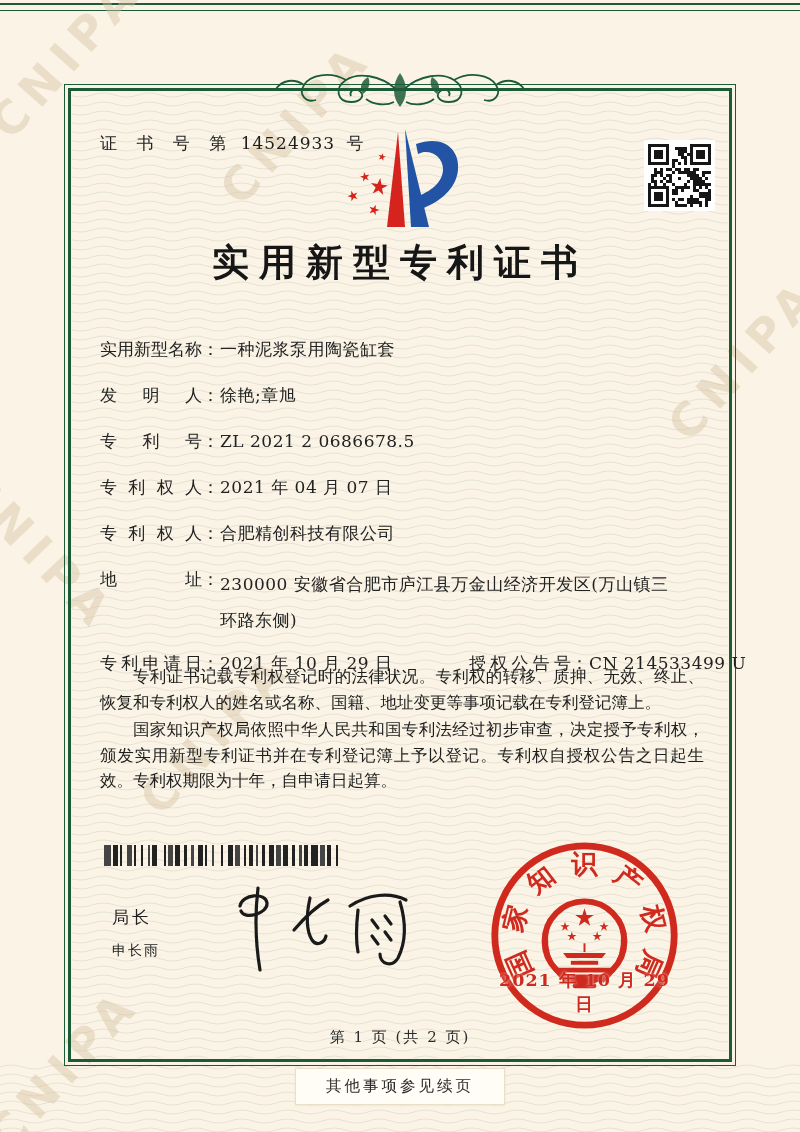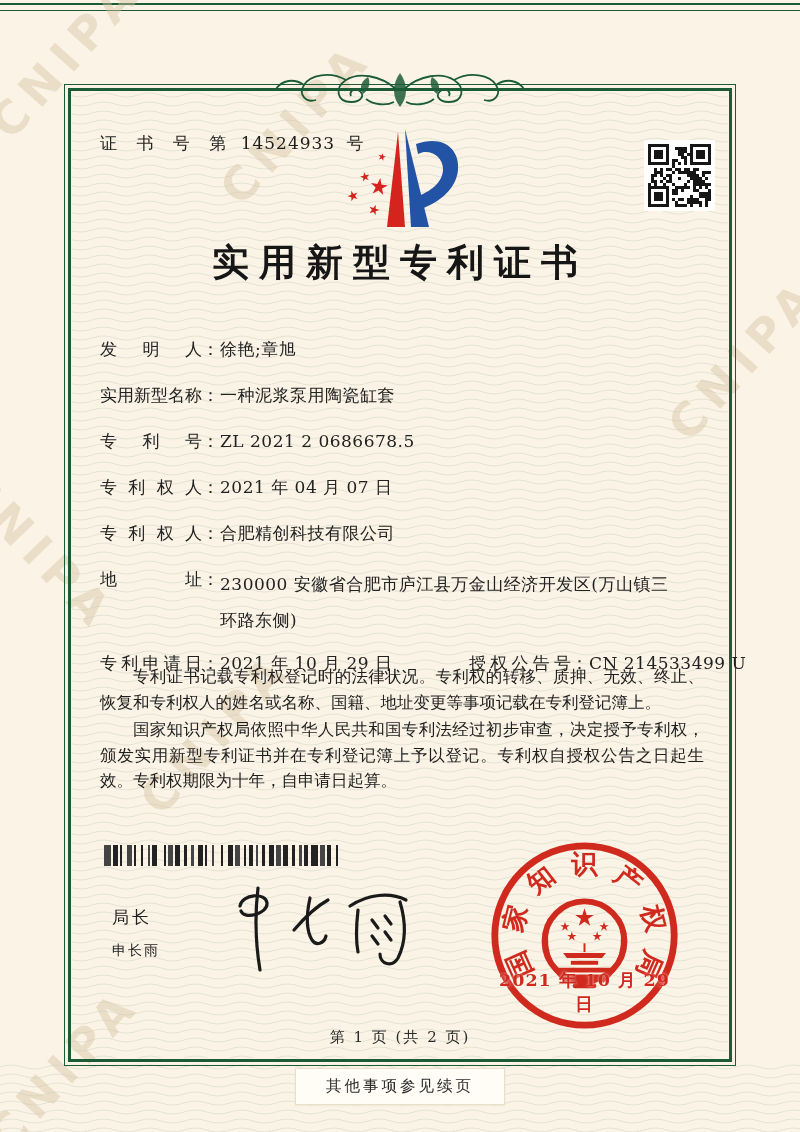--- a/index.html
+++ b/index.html
@@ -599,24 +599,24 @@
       <div class="d"></div>
       <div class="l"></div>
       <div class="d"></div>
       <div class="l"></div>
     </div>
 
   <h1 class="title">实用新型专利证书</h1>
 
   <div class="fields">
     <div class="field">
+      <span class="flabel">实用新型名称</span><span class="colon">：</span><span class="fvalue">一种泥浆泵用陶瓷缸套</span>
+    </div>
+    <div class="field">
       <span class="flabel">发明人</span><span class="colon">：</span><span class="fvalue">徐艳;章旭</span>
-    </div>
-    <div class="field">
-      <span class="flabel">实用新型名称</span><span class="colon">：</span><span class="fvalue">一种泥浆泵用陶瓷缸套</span>
     </div>
     <div class="field">
       <span class="flabel">专利号</span><span class="colon">：</span><span class="fvalue">ZL 2021 2 0686678.5</span>
     </div>
     <div class="field">
       <span class="flabel">专利权人</span><span class="colon">：</span><span class="fvalue">2021 年 04 月 07 日</span>
     </div>
     <div class="field">
       <span class="flabel">专利权人</span><span class="colon">：</span><span class="fvalue">合肥精创科技有限公司</span>
     </div>

